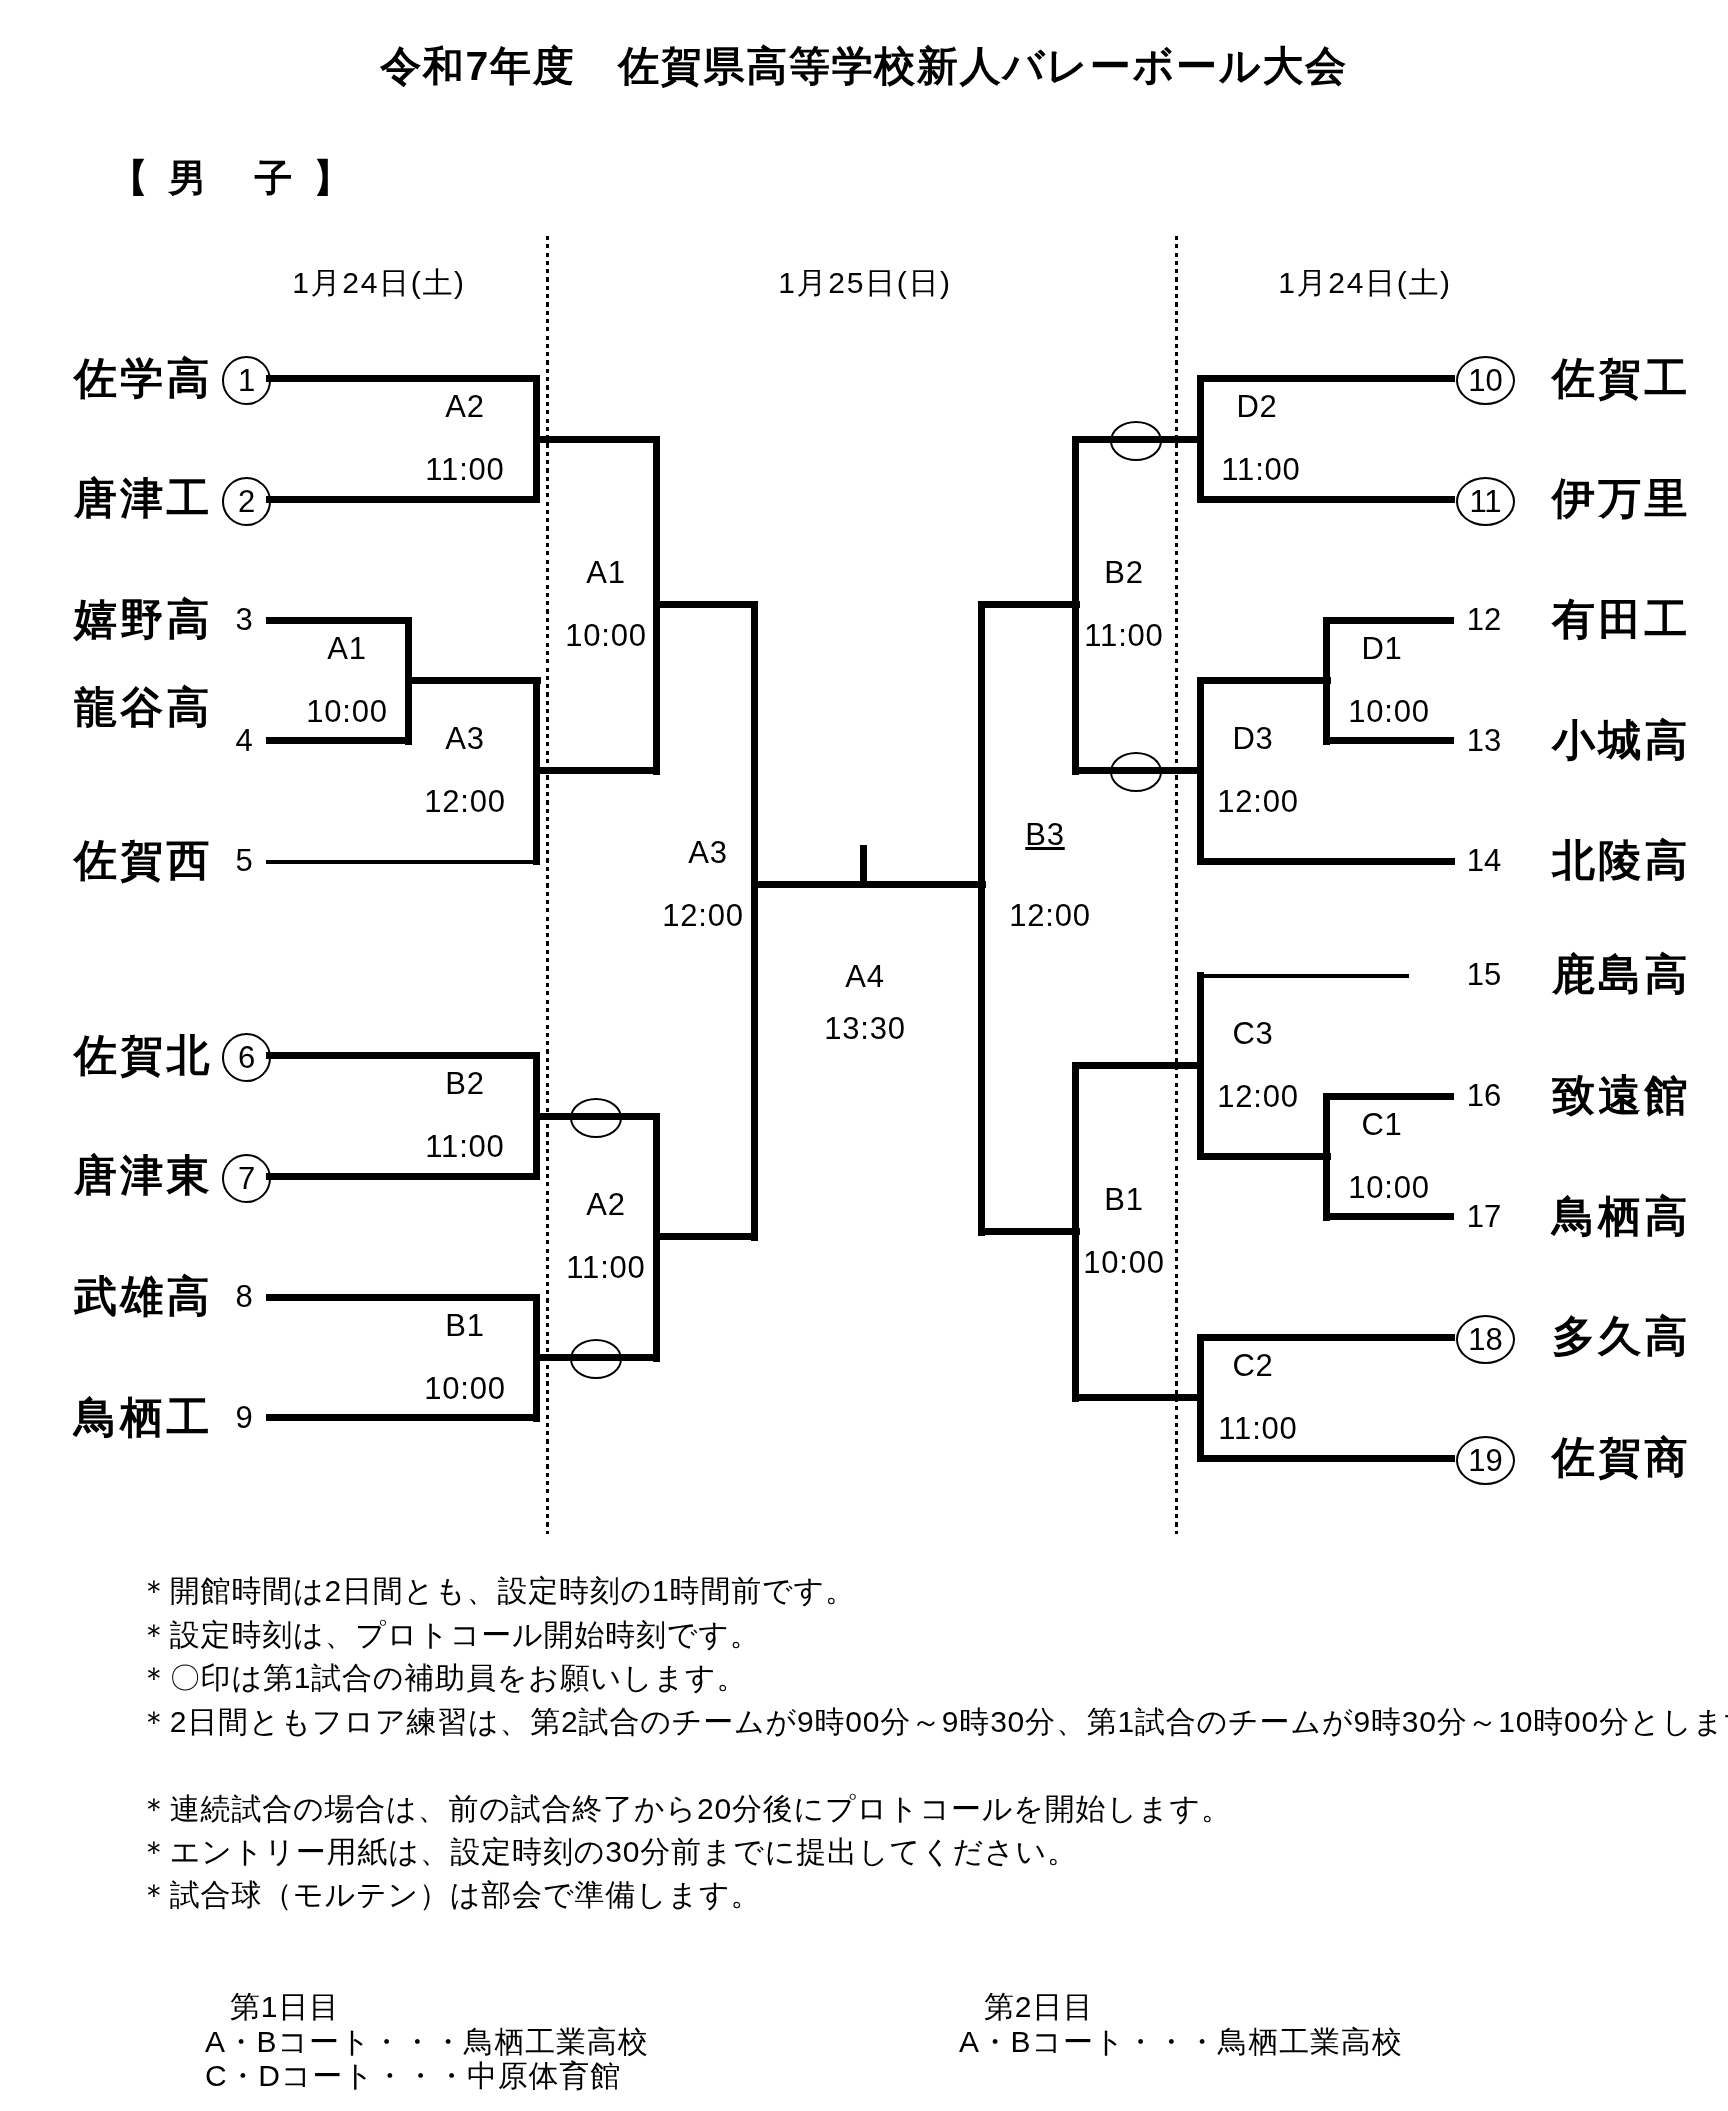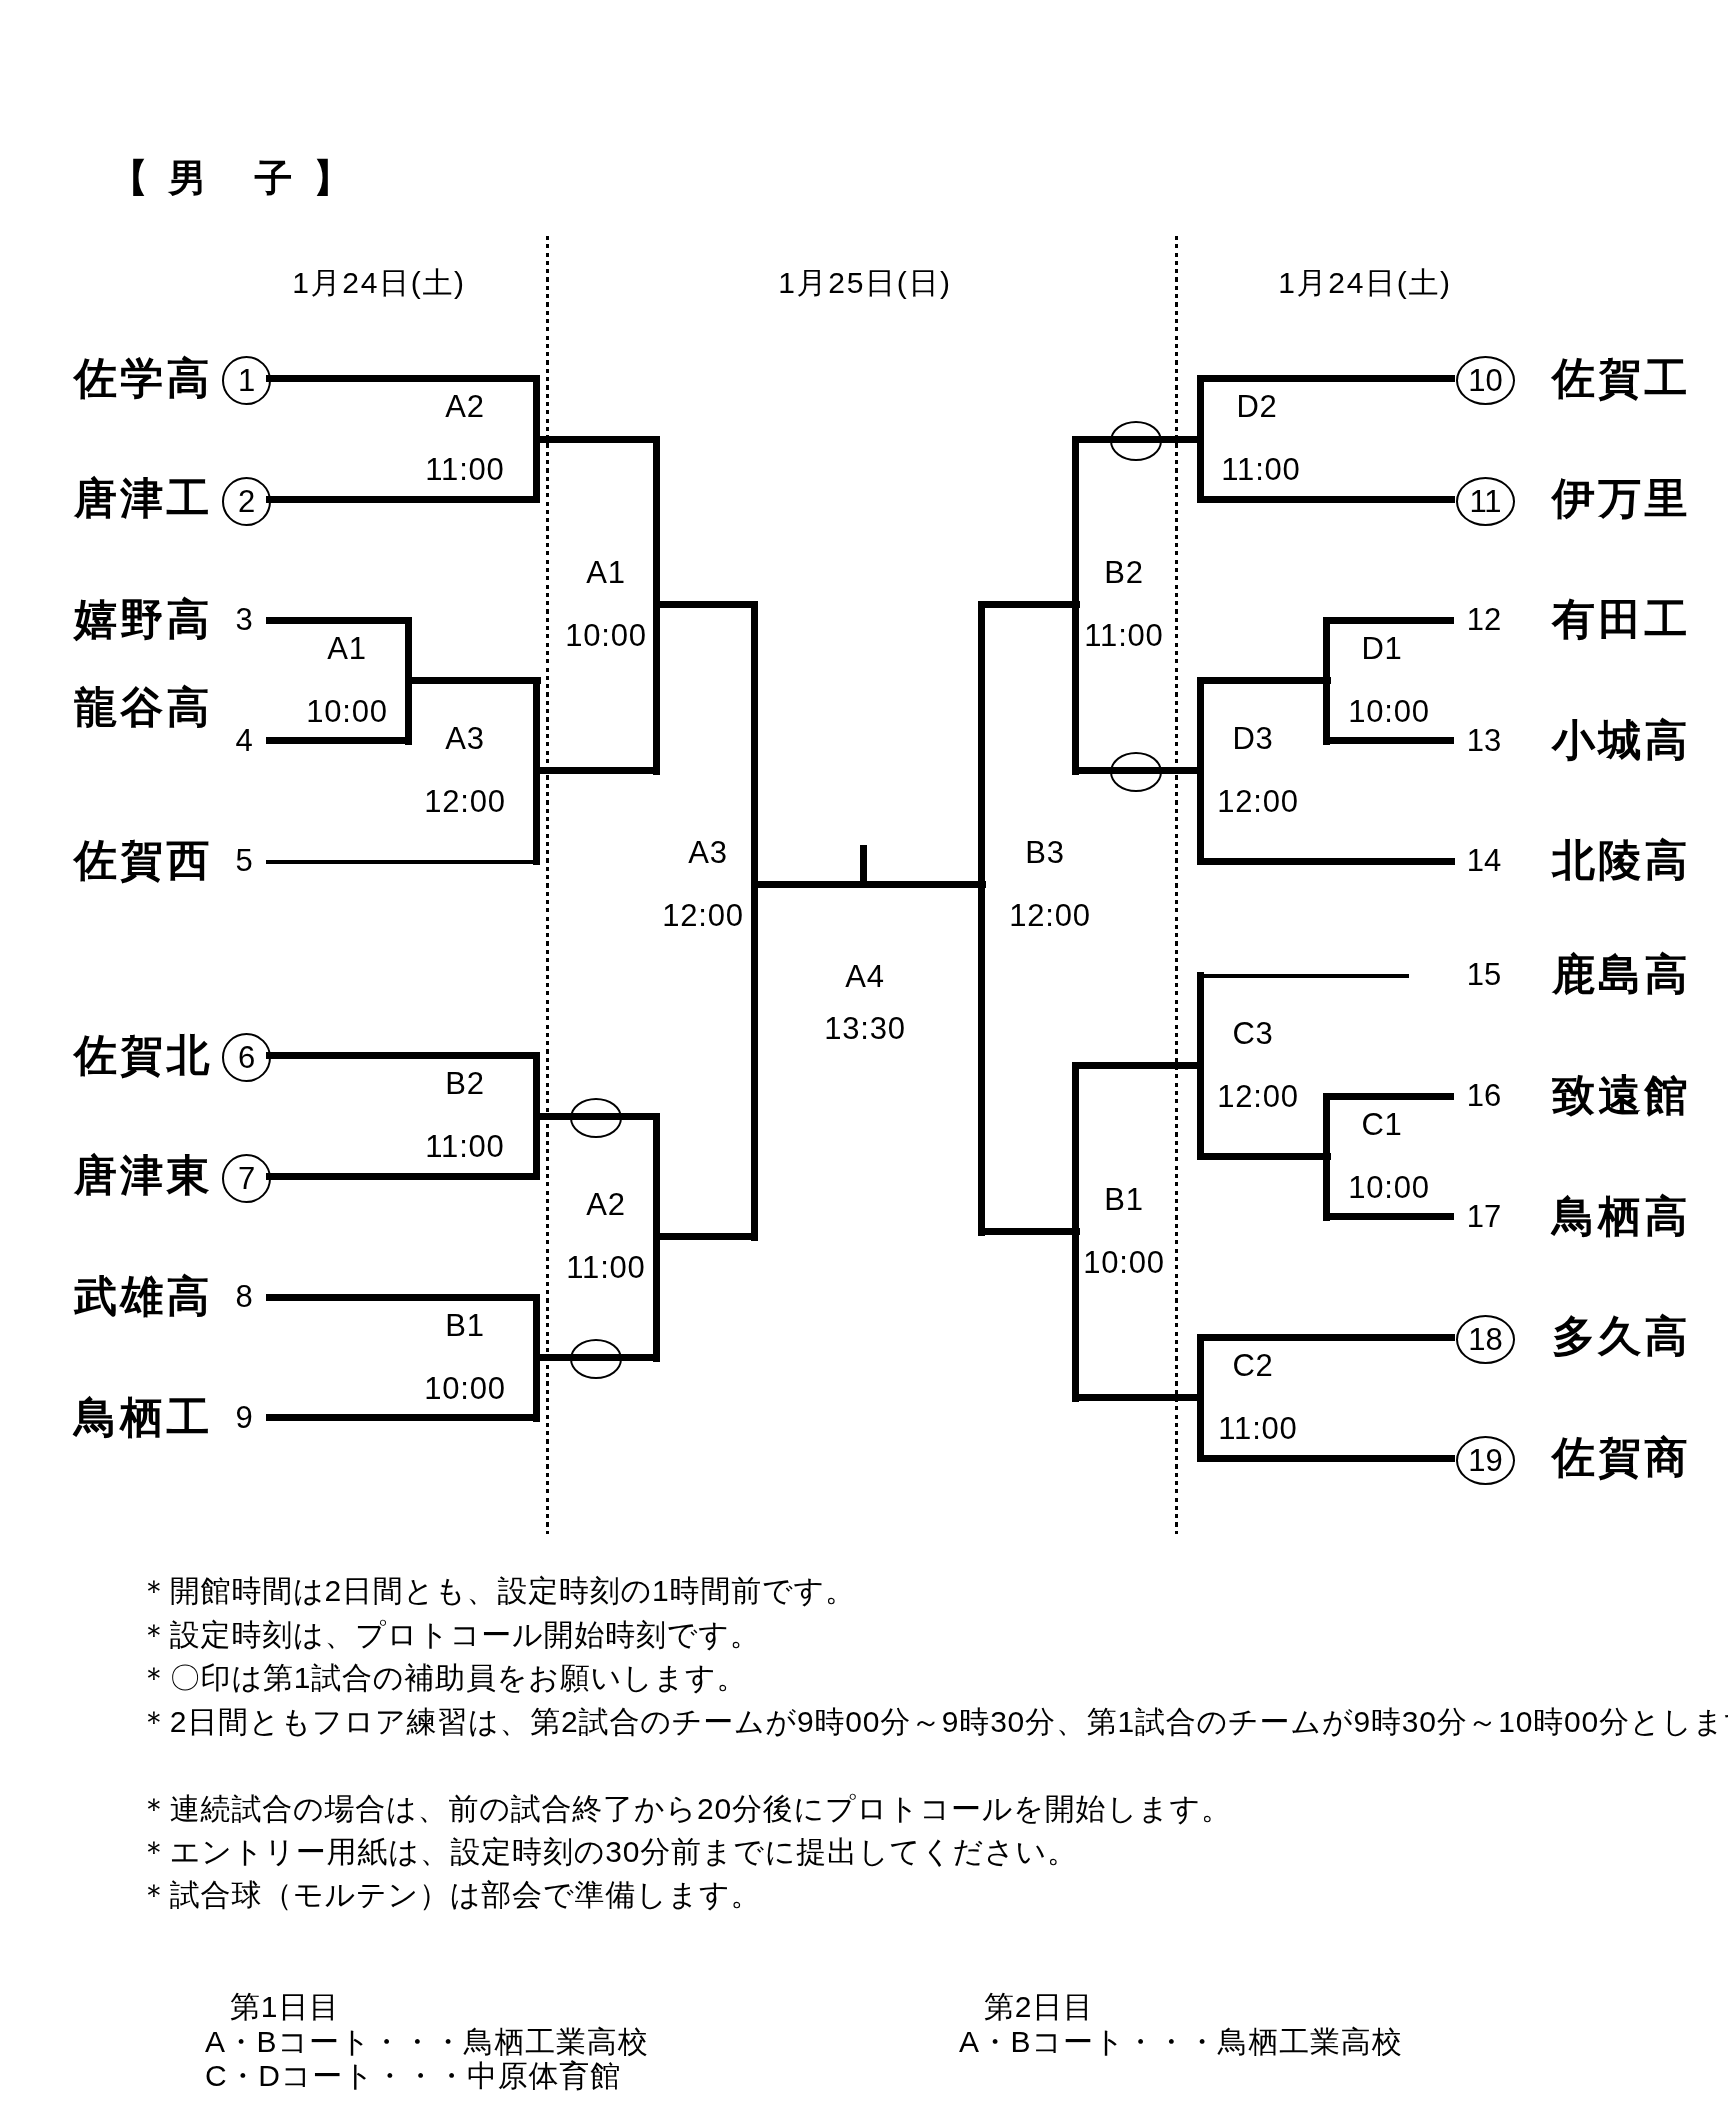--- a/index.html
+++ b/index.html
@@ -32,20 +32,21 @@
   .helper-circle{
     position:absolute;border:2.5px solid #000;border-radius:50%;background:transparent;
   }
   .tick{position:absolute;background:#000;width:6.6px;}
 </style>
 </head>
 <body>
 
 <div id="canvas">
 
+  <div class="abs ctr title" style="left:864px;top:66px;">令和7年度　佐賀県高等学校新人バレーボール大会</div>
   <div class="abs section" style="left:110px;top:153px;">【 男　子 】</div>
 
   <div class="abs ctr date" style="left:379px;top:283px;">1月24日(土)</div>
   <div class="abs ctr date" style="left:865px;top:283px;">1月25日(日)</div>
   <div class="abs ctr date" style="left:1365px;top:283px;">1月24日(土)</div>
 
   <div class="dotted" style="left:546px;top:236px;height:1298px;"></div>
   <div class="dotted" style="left:1175px;top:236px;height:1298px;"></div>
 
   <div class="abs team" style="left:74px;top:379px;transform:translateY(-50%);">佐学高</div>
@@ -200,21 +201,21 @@
   <div class="abs ctr mcode" style="left:708px;top:853px;">A3</div>
   <div class="abs ctr mtime" style="left:703px;top:916px;">12:00</div>
 
   <div class="abs ctr mcode" style="left:865px;top:977px;">A4</div>
   <div class="abs ctr mtime" style="left:865px;top:1029px;">13:30</div>
 
   <div class="abs ctr mcode" style="left:1124px;top:573px;">B2</div>
   <div class="abs ctr mtime" style="left:1124px;top:636px;">11:00</div>
   <div class="abs ctr mcode" style="left:1124px;top:1200px;">B1</div>
   <div class="abs ctr mtime" style="left:1124px;top:1263px;">10:00</div>
-  <div class="abs ctr mcode" style="left:1045px;top:853px;">B3</div>
+  <div class="abs ctr mcode" style="left:1045px;top:835px;text-decoration:underline;">B3</div>
   <div class="abs ctr mtime" style="left:1050px;top:916px;">12:00</div>
 
   <div class="abs ctr mcode" style="left:1257px;top:407px;">D2</div>
   <div class="abs ctr mtime" style="left:1261px;top:470px;">11:00</div>
   <div class="abs ctr mcode" style="left:1382px;top:649px;">D1</div>
   <div class="abs ctr mtime" style="left:1389px;top:712px;">10:00</div>
   <div class="abs ctr mcode" style="left:1253px;top:739px;">D3</div>
   <div class="abs ctr mtime" style="left:1258px;top:802px;">12:00</div>
   <div class="abs ctr mcode" style="left:1253px;top:1034px;">C3</div>
   <div class="abs ctr mtime" style="left:1258px;top:1097px;">12:00</div>

